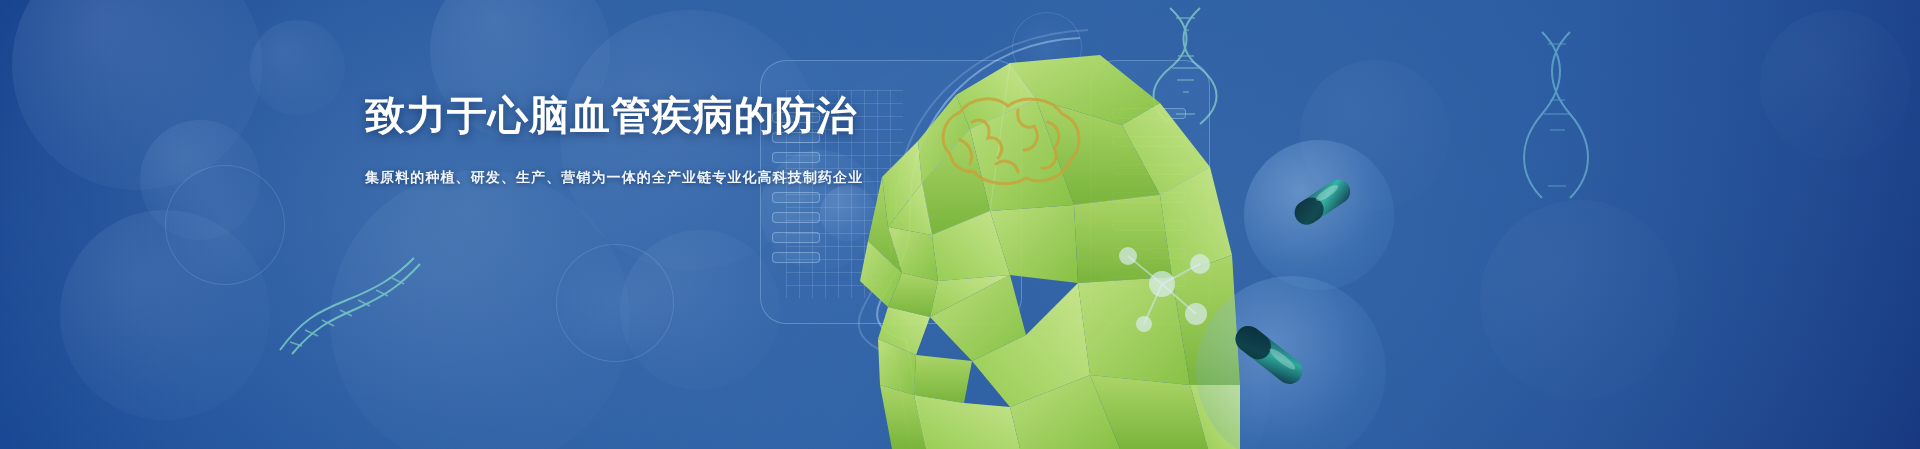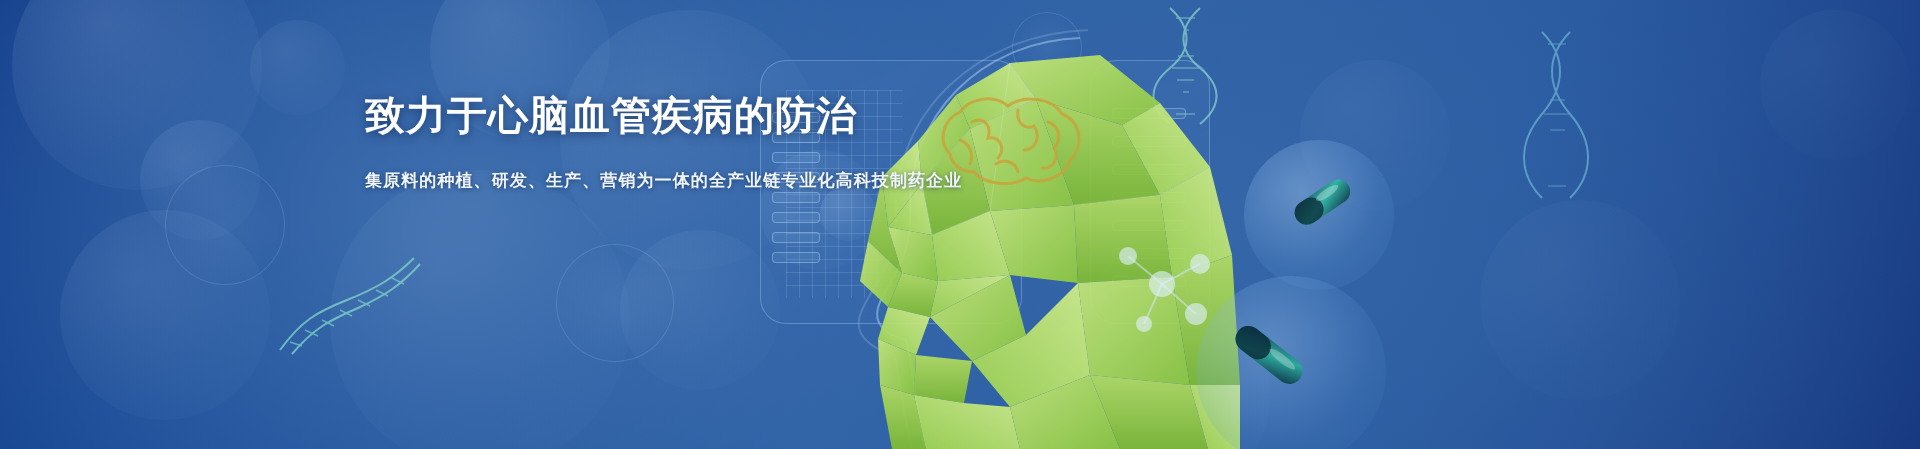--- a/index.html
+++ b/index.html
@@ -82,21 +82,21 @@
     font-size: 38px;
     line-height: 1.2;
     font-weight: 400;
     color: #a8e063;
     letter-spacing: 2px;
     white-space: nowrap;
     text-shadow: 0 2px 10px rgba(6,28,64,.45);
   }
   .tagline {
     margin-top: 30px;
-    font-size: 17px;
+    font-size: 14px;
     font-weight: 700;
     color: #f0f5fb;
     letter-spacing: 1.1px;
     white-space: nowrap;
     text-shadow: 0 1px 5px rgba(6,28,64,.55);
   }
 </style>
 </head>
 <body>
 

